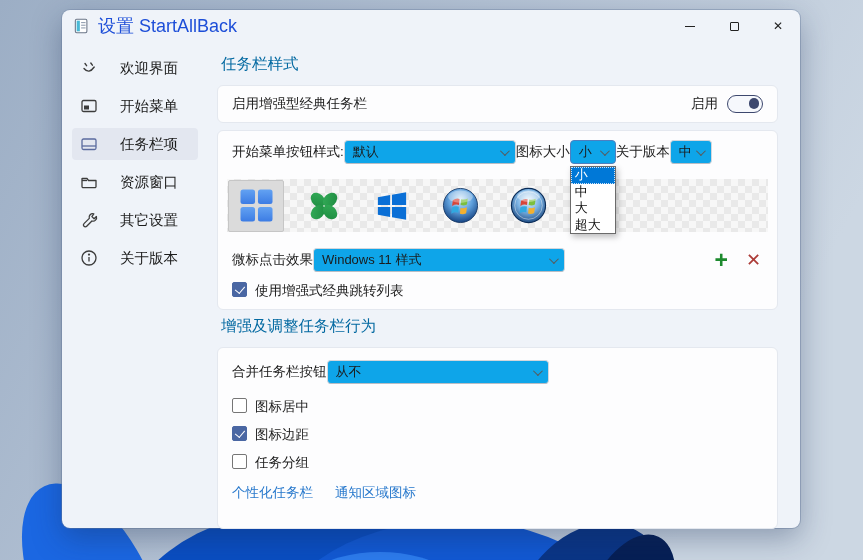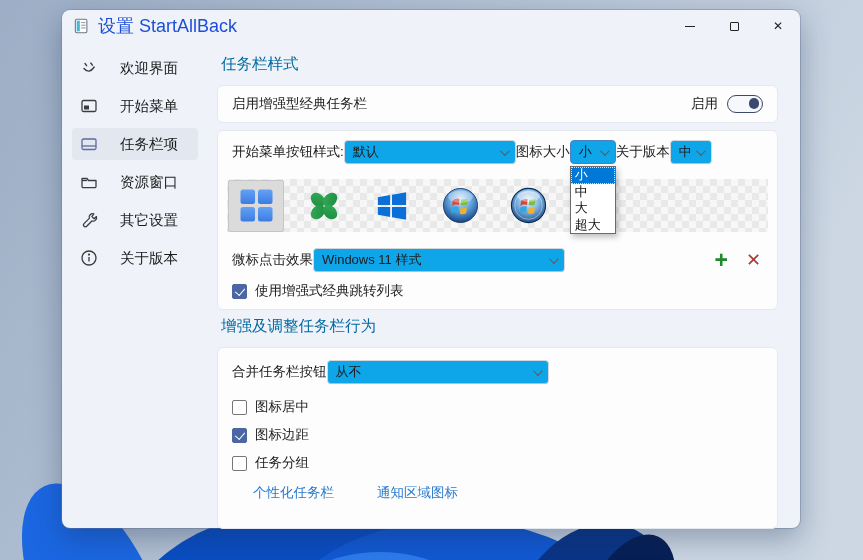--- a/index.html
+++ b/index.html
@@ -68,27 +68,27 @@
        background:conic-gradient(#e9e9e9 25%, #f7f7f7 0 50%, #e9e9e9 0 75%, #f7f7f7 0);
        background-size:14px 14px; }
   .orb-cell { width:56px; height:52px; display:flex; align-items:center; justify-content:center; flex:0 0 auto; }
   .orb-cell.selected { background:#dbdbdb; border:1px solid #c6c6c6; border-radius:2px; }
 
   
   .plus-btn { font-size:23px; font-weight:bold; color:#1d8a2e; line-height:1; padding:0 2px; cursor:default; }
   .del-btn  { font-size:18px; font-weight:bold; color:#ac3c38; line-height:1; padding:0 2px; cursor:default; }
 
   
-  .cb-row { display:flex; align-items:center; gap:8px; }
+  .cb-row { display:flex; gap:8px; }
   .cb { width:15px; height:15px; border:1px solid #767676; border-radius:2px; background:#fff; position:relative; flex:0 0 auto; }
   .cb.checked { background:#4a67a3; border-color:#4a67a3; }
   .cb.checked::after { content:""; position:absolute; left:4.2px; top:1.4px; width:4.5px; height:8px;
                        border-right:1.7px solid #fff; border-bottom:1.7px solid #fff; transform:rotate(40deg); }
 
-  .link { font-size:13.5px; color:#2778cc; cursor:default;margin-left:21px; } .mt10{margin-top:10px} .mt12{margin-top:12px} .mt16{margin-top:16px}
+  .link { font-size:13.5px; color:#2778cc; cursor:default; } .mt10{margin-top:10px} .mt12{margin-top:12px} .mt16{margin-top:16px}
   .g10{}
 </style>
 </head>
 <body>
 
 <svg class="wallpaper" viewBox="0 0 863 560" preserveAspectRatio="none">
   <defs>
     <linearGradient id="sky" x1="0" y1="0" x2="1" y2="0.35">
       <stop offset="0" stop-color="#9caec5"></stop>
         <stop offset="0.5" stop-color="#b5c3d5"></stop>

